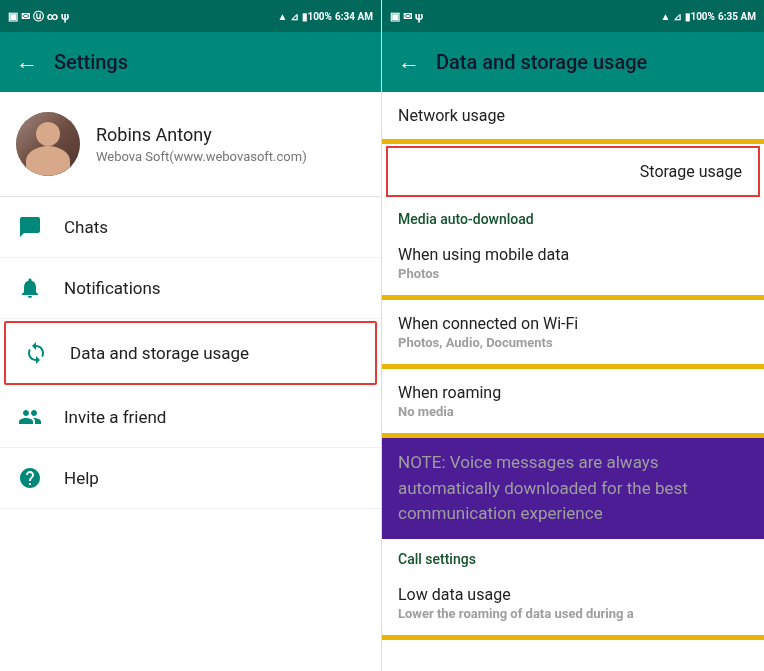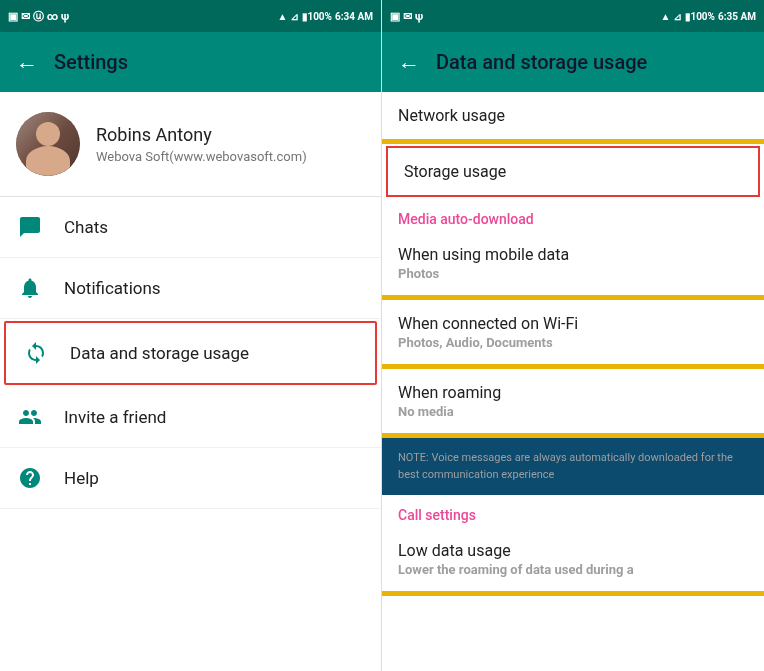--- a/index.html
+++ b/index.html
@@ -159,34 +159,35 @@
       padding: 14px 16px;
       border-bottom: 5px solid #eab308;
       cursor: pointer;
     }
     .settings-item-title { font-size: 16px; color: #212121; }
     .settings-item-sub { font-size: 13px; color: #9e9e9e; margin-top: 2px; font-weight: bold; }
 
     .settings-item.highlighted {
       border: 2px solid #e53935;
       margin: 2px 4px;
+      align-items: flex-end;
     }
 
     .section-header {
       padding: 12px 16px 4px;
       font-size: 14px;
-      color: #ec4899;
+      color: #14532d;
       font-weight: 500;
     }
 
     .note-box {
-      background: #0c4a6e;
+      background: #4c1d95;
       margin: 0 0;
       padding: 12px 16px;
-      font-size: 11px;
+      font-size: 17px;
       color: #9e9e9e;
       line-height: 1.5;
     }
 
     
     .svg-icon { width: 24px; height: 24px; }
   </style>
 </head>
 <body>
 

